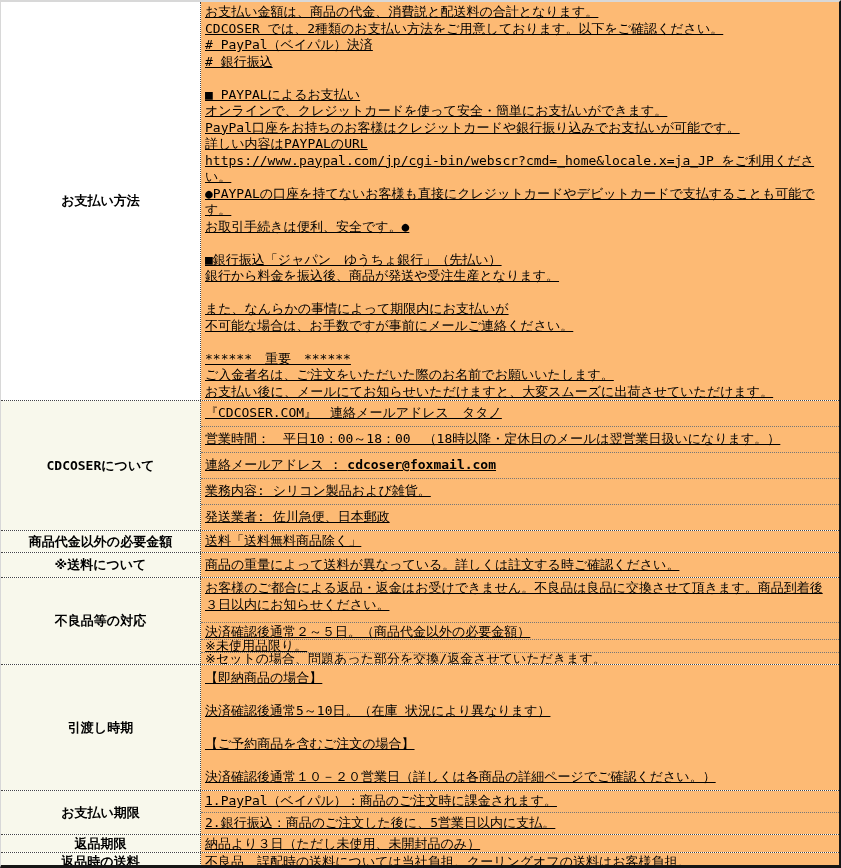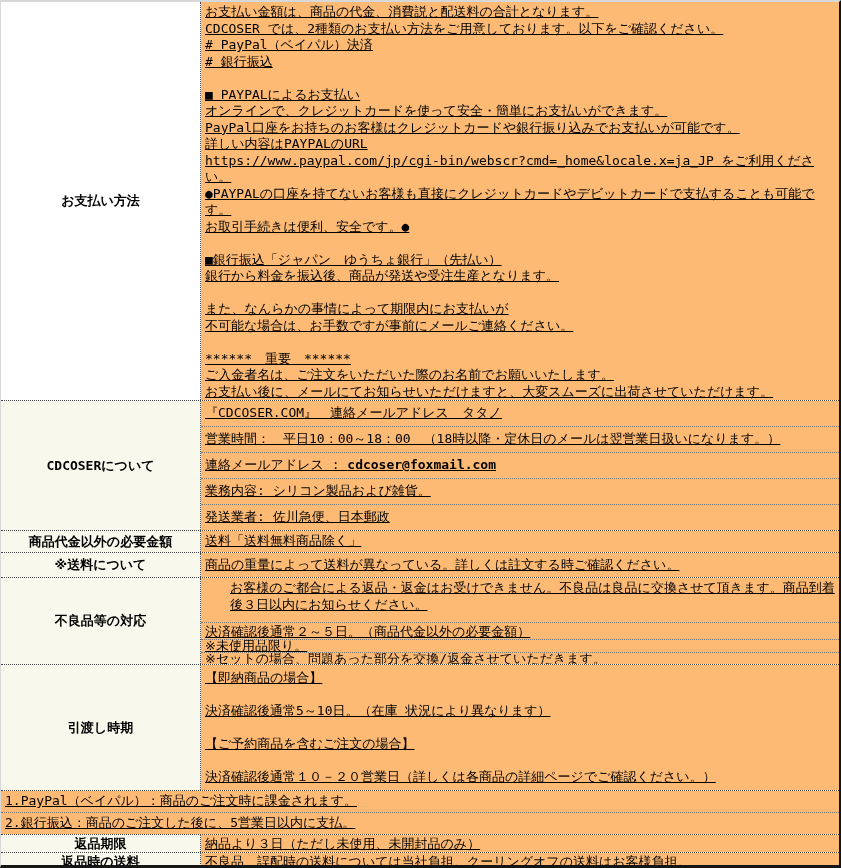--- a/index.html
+++ b/index.html
@@ -62,21 +62,21 @@
   .cell:first-child { border-top: none; }
   
   .row-payment   { height: 398px; }
   .row-about     { height: 130px; }
   .row-about .cell { flex: 1; padding-top: 4px; }
   .row-extra     { height: 22px; }
   .row-extra .cell { padding-top: 2px; }
   .row-shipnote  { height: 25px; }
   .row-shipnote .cell { padding-top: 4px; }
   .row-defect    { height: 87px; }
-  .cell-h44 { height: 44px; padding-top: 2px; margin-left: 25px; }
+  .cell-h44 { height: 44px; padding-top: 2px; }
   .cell-h17 { height: 17px; padding-top: 1px; line-height: 15px; }
   .cell-h13 { height: 13px; padding-top: 0; line-height: 12.5px; }
   .cell-h12 { height: 12px; padding-top: 0; line-height: 12px; }
   .row-delivery  { height: 126px; }
   .row-delivery .cell { padding-top: 5px; }
   .row-deadline  { height: 44px; }
   .row-deadline .cell { flex: 1; padding-top: 2px; }
   .row-return    { height: 18px; }
   .row-return .cell { padding-top: 1px; line-height: 16px; }
   .row-retship   { height: 18px; }
@@ -159,20 +159,21 @@
 
 決済確認後通常5～10日。（在庫 状況により異なります）
 
 【ご予約商品を含むご注文の場合】
 
 決済確認後通常１０－２０営業日（詳しくは各商品の詳細ページでご確認ください。）</div>
     </div>
   </div>
 
   <div class="row row-deadline">
+    <div class="th">お支払い期限</div>
     <div class="cells">
       <div class="cell">1.PayPal（ベイパル）：商品のご注文時に課金されます。</div>
       <div class="cell">2.銀行振込：商品のご注文した後に、5営業日以内に支払。</div>
     </div>
   </div>
 
   <div class="row row-return">
     <div class="th">返品期限</div>
     <div class="cells">
       <div class="cell" style="flex:1">納品より３日（ただし未使用、未開封品のみ）</div>

